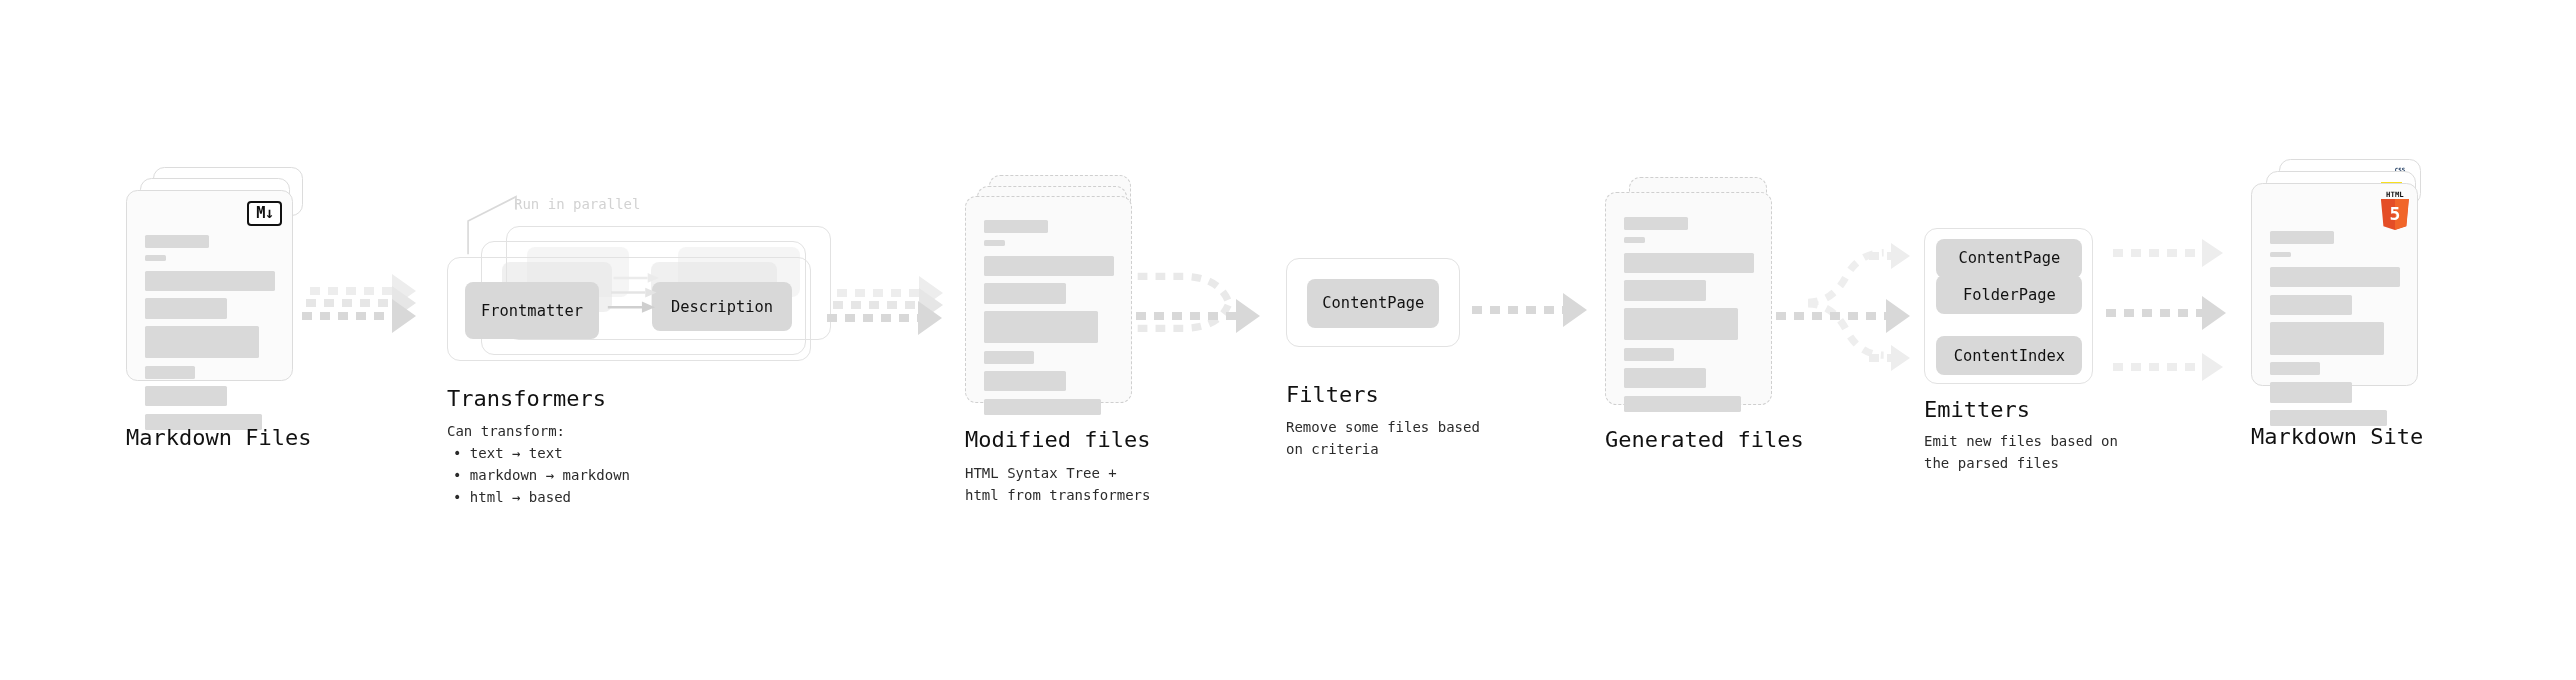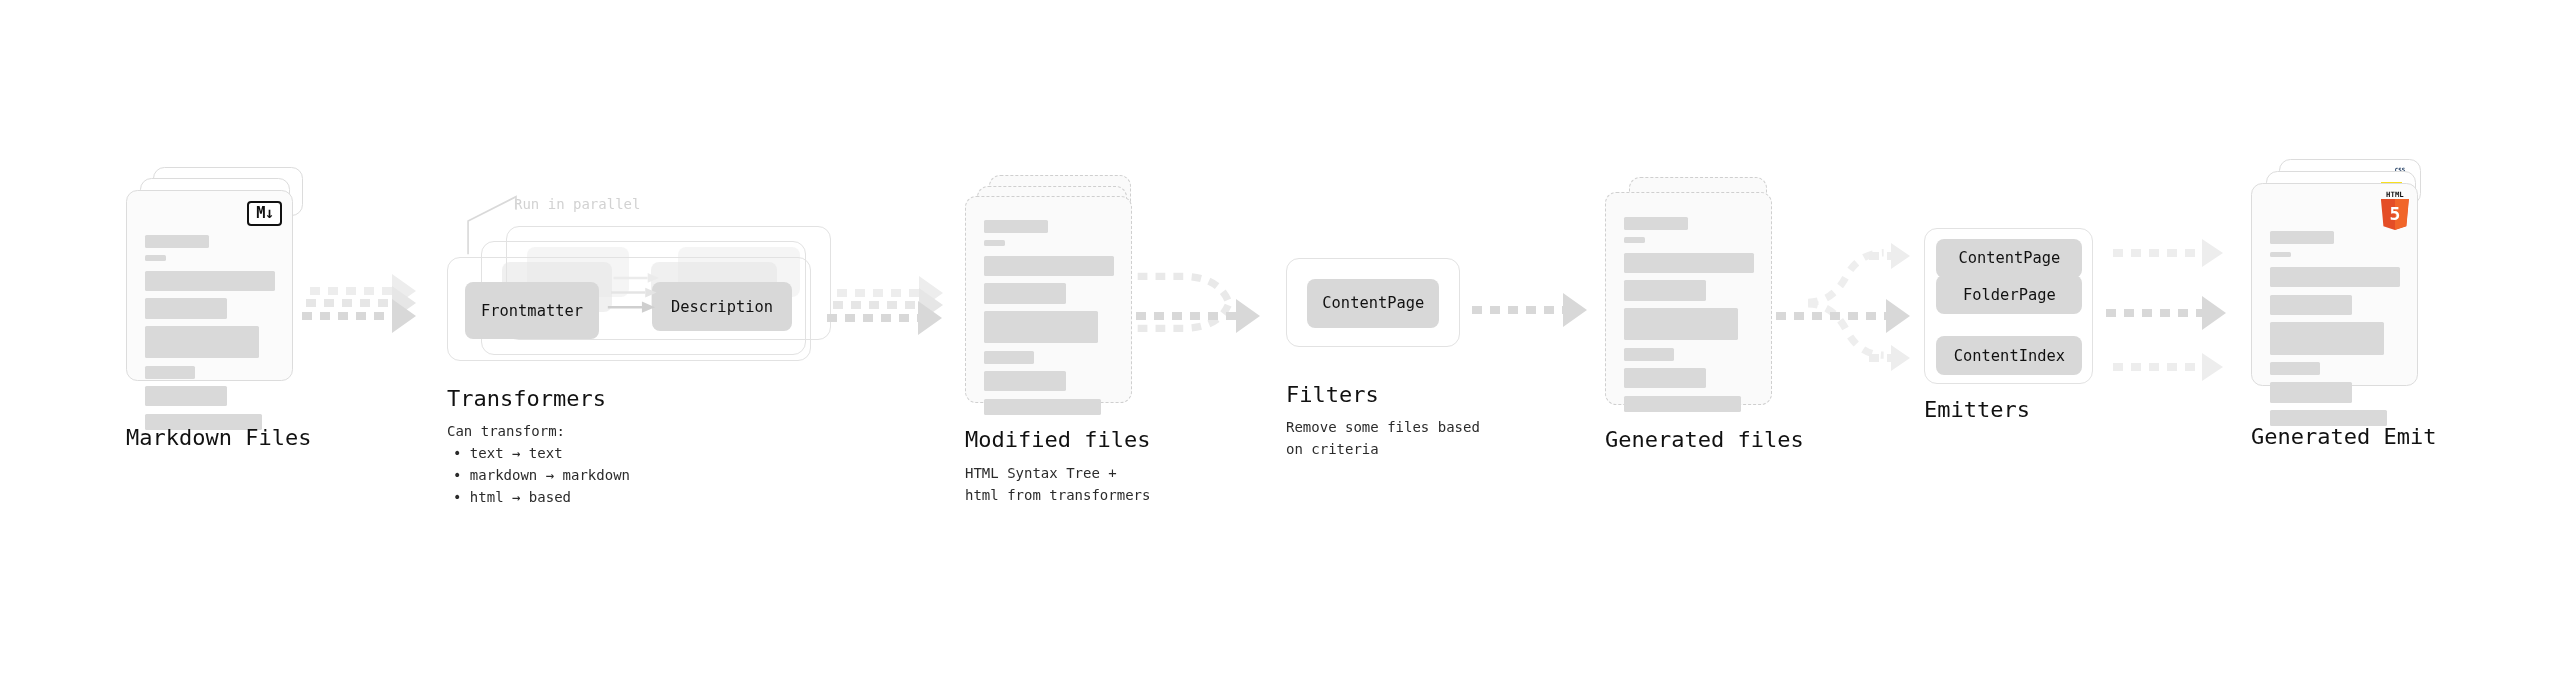--- a/index.html
+++ b/index.html
@@ -311,20 +311,22 @@
       </div>
       <div class="pill" style="left:11.4px;top:46px;width:146px;height:39px;">
         <span>FolderPage</span>
       </div>
       <div class="pill" style="left:11.4px;top:107px;width:146px;height:39px;">
         <span>ContentIndex</span>
       </div>
     </div>
   </div>
   <div class="title" style="left:1924px;top:397px;">Emitters</div>
+  <div class="sub" style="left:1924px;top:431px;">Emit new files based on
+the parsed files</div>
 
   <div class="arrow faint" style="left:2113px;top:239px;width:110px;">
     <div class="dash" style="flex:1;"></div>
       <div class="head" style="border-top-width:14.6px;border-bottom-width:14.6px;border-left-width:21px;"></div>
   </div>
   <div class="arrow" style="left:2106px;top:296px;width:120px;">
     <div class="dash" style="flex:1;"></div>
       <div class="head"></div>
   </div>
   <div class="arrow faint" style="left:2113px;top:353px;width:110px;">
@@ -356,16 +358,16 @@
           <div class="bar" style="width:98%;height:20.3px;"></div>
           <div class="bar" style="width:62%;height:20.3px;"></div>
           <div class="bar" style="width:86%;height:32.5px;"></div>
           <div class="bar" style="width:38%;height:13px;"></div>
           <div class="bar" style="width:62%;height:20.3px;"></div>
           <div class="bar" style="width:88%;height:16.3px;"></div>
         </div>
       </div>
     </div>
   </div>
-  <div class="title" style="left:2251px;top:424px;">Generated Emit</div>
+  <div class="title" style="left:2251px;top:424px;">Markdown Site</div>
 
 </div>
 
 
 </body></html>

